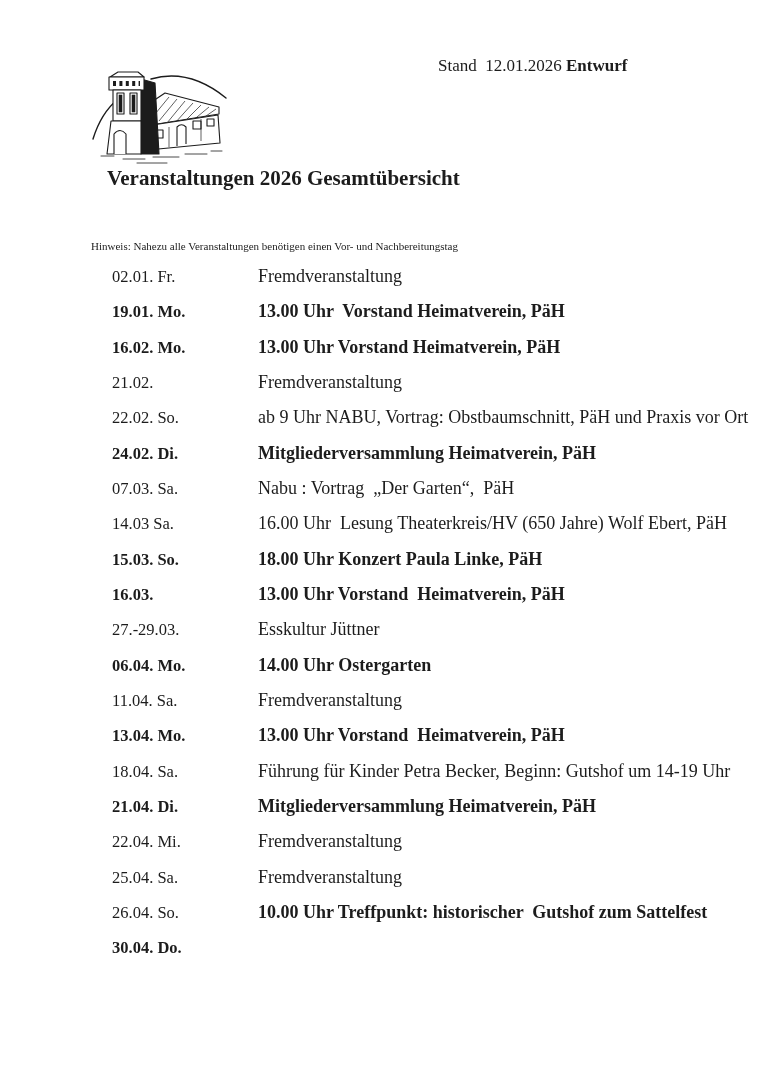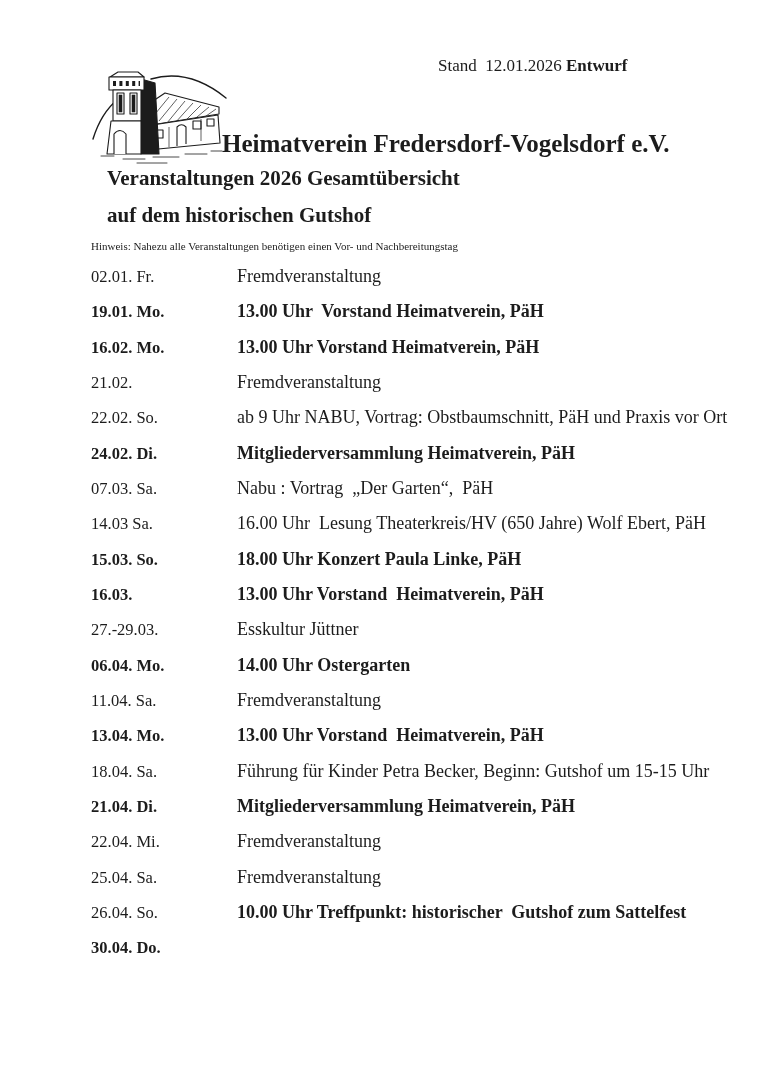--- a/index.html
+++ b/index.html
@@ -42,21 +42,21 @@
 
   .events {
     position: absolute; left: 91px; top: 267px; width: 620px;
   }
   .row {
     display: flex; align-items: flex-start;
     height: 35.33px;
   }
   .date {
     flex: 0 0 146px; width: 146px;
-    font-size: 16.5px; line-height: 19px; white-space: pre;
+    font-size: 16.5px; line-height: 19px; white-space: pre; margin-left: 21px;
   }
   .desc {
     font-size: 18px; line-height: 19px; white-space: pre;
   }
   .bold { font-weight: bold; }
 </style>
 </head>
 <body>
 
 <div class="page">
@@ -110,25 +110,23 @@
     <g stroke="#1c1c1c" stroke-width="0.8" fill="none" stroke-linecap="round">
       <path d="M 16 99 h 13"></path>
       <path d="M 38 102 h 22"></path>
       <path d="M 68 100 h 26"></path>
       <path d="M 100 97 h 22"></path>
       <path d="M 126 94 h 11"></path>
       <path d="M 52 106 h 30"></path>
     </g>
   </svg>
 
-  <div class="org-name">Heimatverein Fredersdorf-Vogelsdorf e.V.</div>
 
   <div class="main-title">
     <div>Veranstaltungen 2026 Gesamtübersicht</div>
-    <div>auf dem historischen Gutshof</div>
   </div>
 
   <div class="note-line">Hinweis: Nahezu alle Veranstaltungen benötigen einen Vor- und Nachbereitungstag</div>
 
   <div class="events">
       <div class="row">
         <span class="date">02.01. Fr.</span>
         <span class="desc">Fremdveranstaltung</span>
       </div>
       <div class="row">
@@ -178,21 +176,21 @@
       <div class="row">
         <span class="date">11.04. Sa.</span>
         <span class="desc">Fremdveranstaltung</span>
       </div>
       <div class="row">
         <span class="date bold">13.04. Mo.</span>
         <span class="desc bold">13.00 Uhr Vorstand  Heimatverein, PäH</span>
       </div>
       <div class="row">
         <span class="date">18.04. Sa.</span>
-        <span class="desc">Führung für Kinder Petra Becker, Beginn: Gutshof um 15-15 Uhr</span>
+        <span class="desc">Führung für Kinder Petra Becker, Beginn: Gutshof um 14-19 Uhr</span>
       </div>
       <div class="row">
         <span class="date bold">21.04. Di.</span>
         <span class="desc bold">Mitgliederversammlung Heimatverein, PäH</span>
       </div>
       <div class="row">
         <span class="date">22.04. Mi.</span>
         <span class="desc">Fremdveranstaltung</span>
       </div>
       <div class="row">

